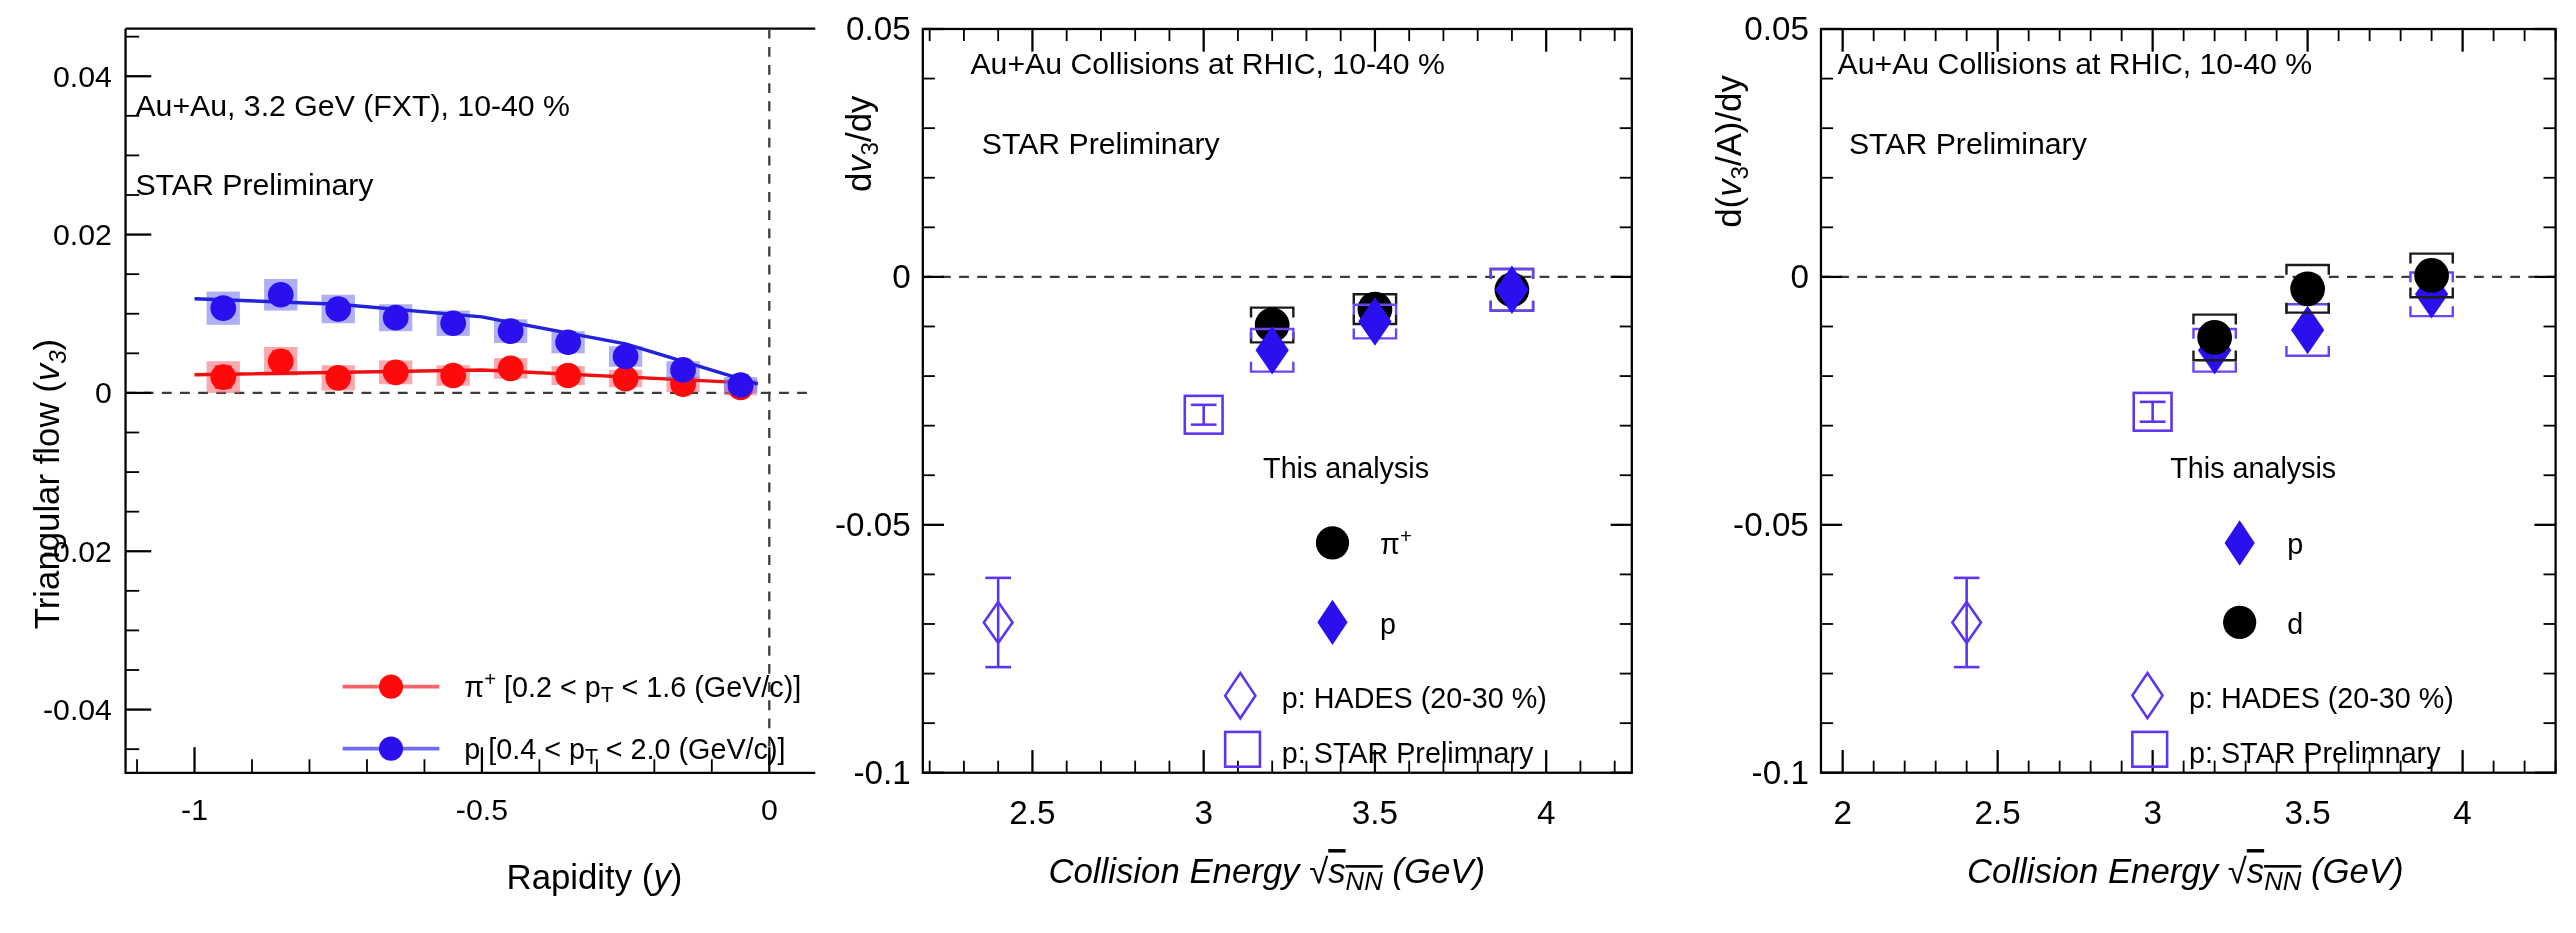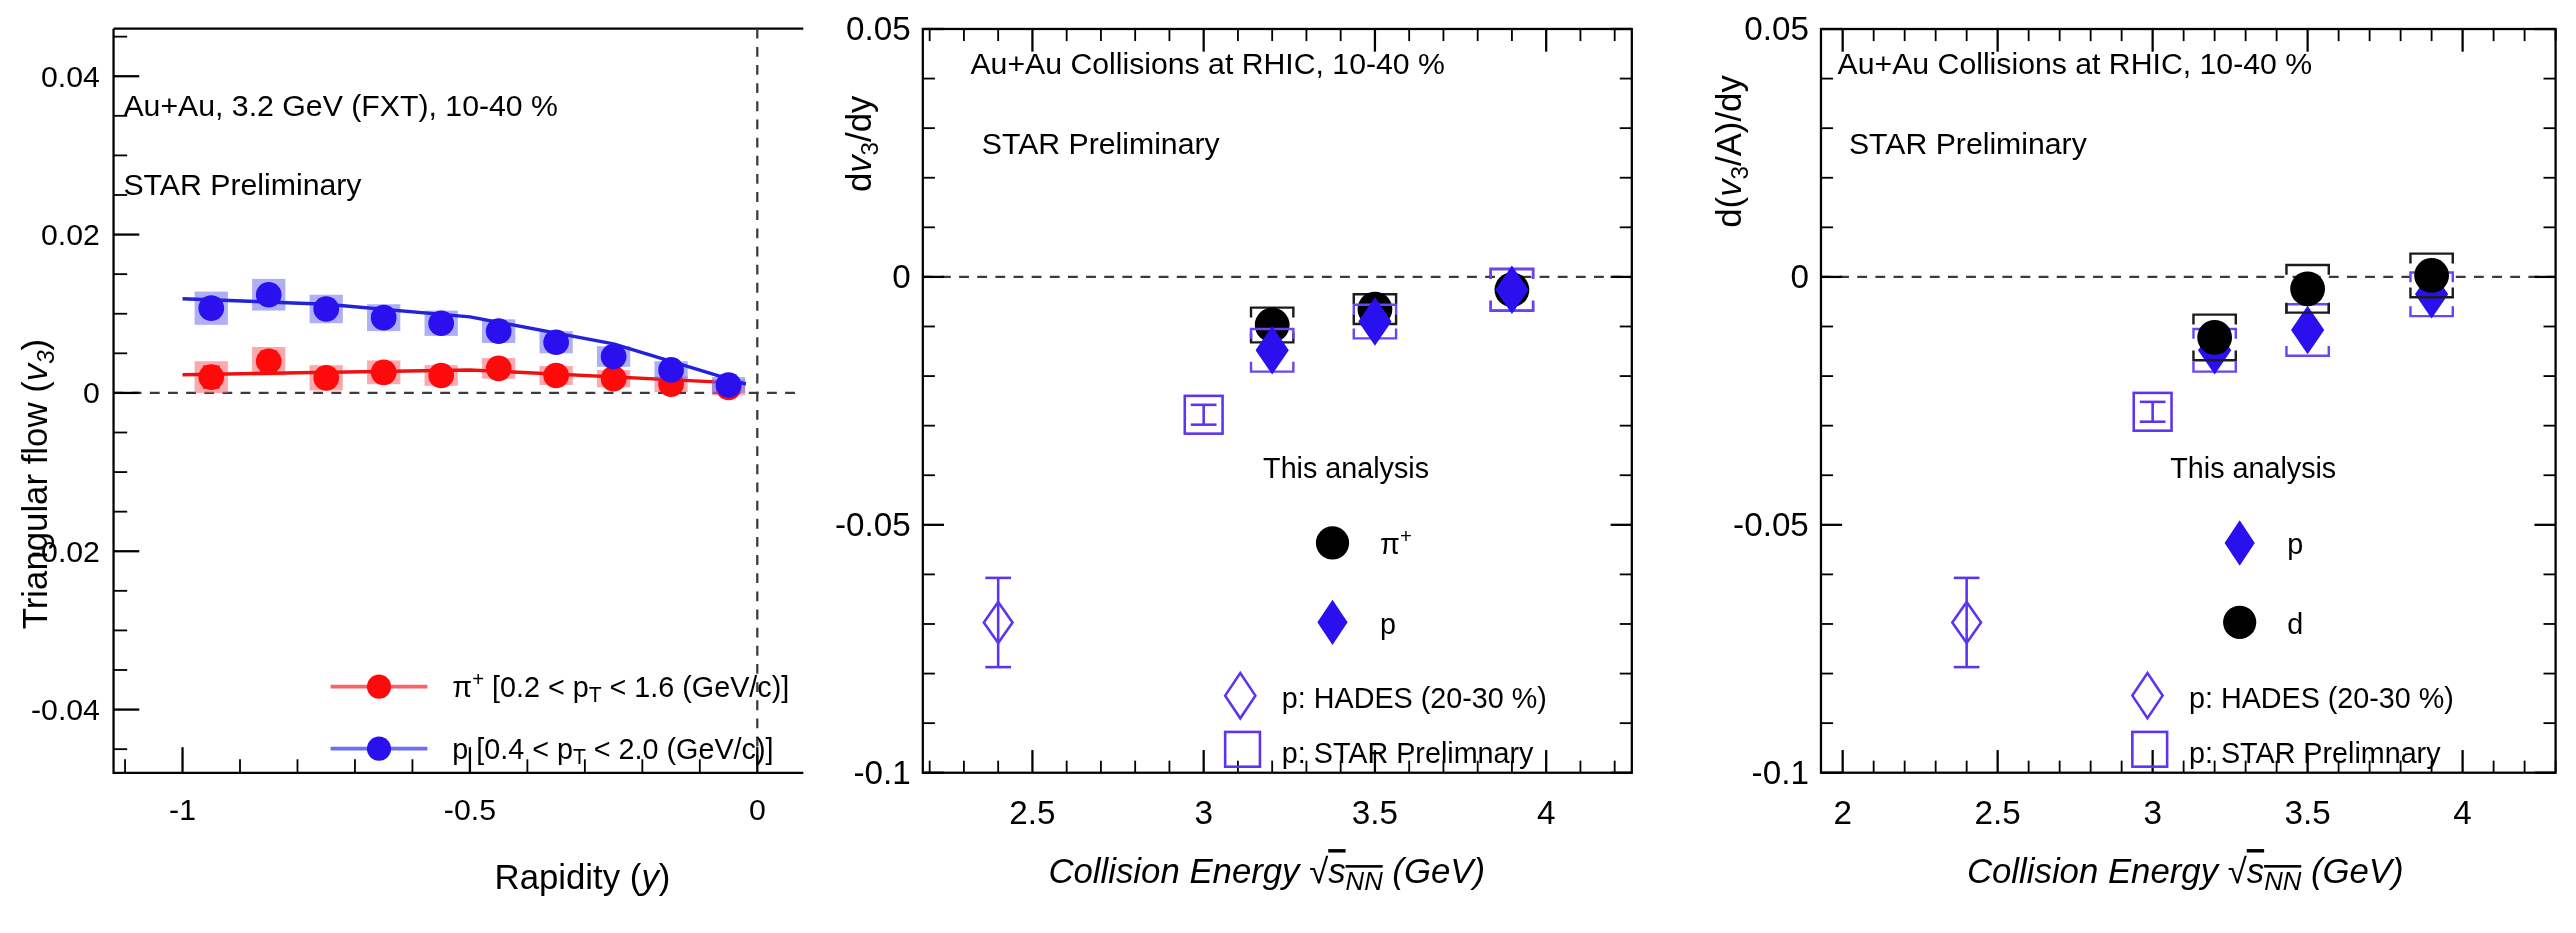--- a/index.html
+++ b/index.html
@@ -1,19 +1,19 @@
 <!DOCTYPE html>
 <html style="font-size:12px"><head>
 <meta charset="utf-8">
 <style>
   html,body{margin:0;padding:0;background:#ffffff;}
   body{width:2576px;height:934px;font-family:"Liberation Sans",sans-serif;overflow:hidden;}
   .figure{position:relative;width:2576px;height:934px;background:#fff;}
   .panel{position:absolute;top:0;height:730px;}
-  #panel-left{left:0;width:817px;}
+  #panel-left{left:12px;width:817px;}
   #panel-mid{left:817px;width:839px;}
   #panel-right{left:1694px;width:882px;}
   svg{display:block;}
   text{font-family:"Liberation Sans",sans-serif;fill:#000;}
   .axis-line{stroke:#000;stroke-width:3;fill:none;}
   .tick{stroke:#000;stroke-width:3;}
   .tick-minor{stroke:#000;stroke-width:2.4;}
   .zero-line{stroke:#3b3b3b;stroke-width:3;stroke-dasharray:13 11;fill:none;}
   .ticklabel{font-size:40px;}
   .ticklabel-big{font-size:44px;}

